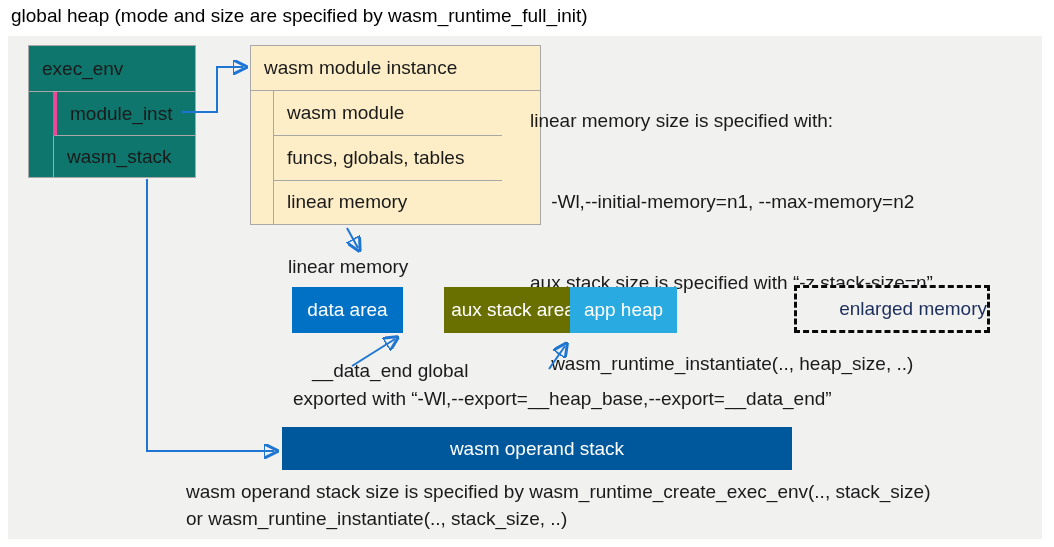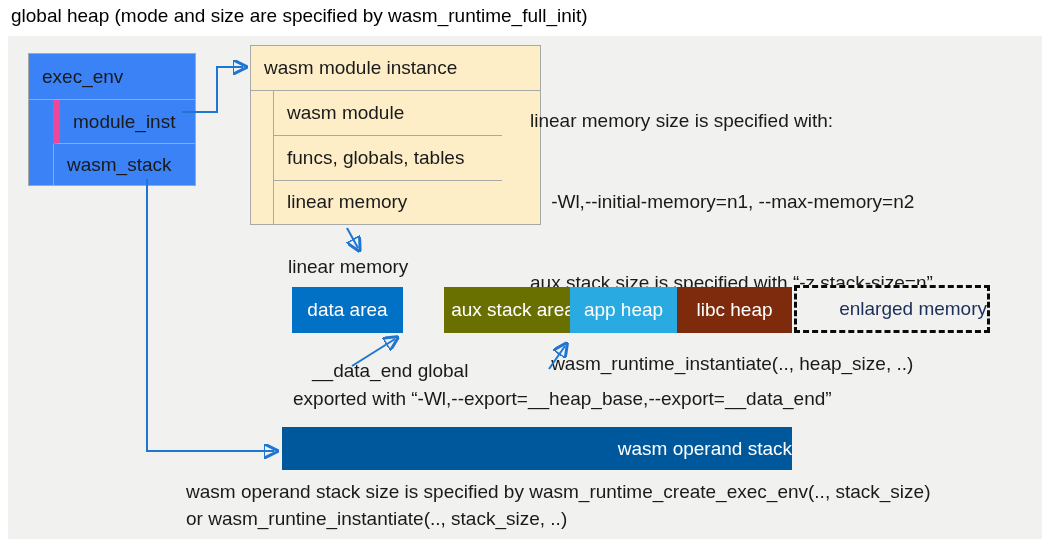--- a/index.html
+++ b/index.html
@@ -4,25 +4,25 @@
 <style>
   * { margin:0; padding:0; box-sizing:border-box; }
   html,body { background:#fff; }
   body { font-family:"Liberation Sans", sans-serif; }
   .canvas { position:relative; width:1054px; height:547px; background:#ffffff; overflow:hidden;
             font-size:19px; color:#1a1a1a; }
   .panel { position:absolute; left:8px; top:36px; width:1034px; height:503px; background:#f1f1f0; }
   .title { position:absolute; left:11px; top:5px; font-size:19px; color:#000; }
 
   .box { position:absolute; border:1px solid #a8a8a8; }
-  .exec-env { left:28px; top:53px; width:168px; height:133px; background:#3b82f6; }
+  .exec-env { left:28px; top:45px; width:168px; height:133px; background:#0f766e; }
   .exec-env .box-header { position:absolute; left:0; top:0; width:100%; height:46px; line-height:45px;
                           padding-left:13px; border-bottom:1px solid #a8a8a8; }
   .exec-env .row-1 { position:absolute; left:24px; top:46px; width:142px; height:44px; line-height:43px;
-                     padding-left:13px; border-left:7px solid #ec4899; border-bottom:1px solid #a8a8a8; }
+                     padding-left:13px; border-left:4px solid #ec4899; border-bottom:1px solid #a8a8a8; }
   .exec-env .row-2 { position:absolute; left:24px; top:90px; width:142px; height:41px; line-height:41px;
                      padding-left:13px; border-left:1px solid #a8a8a8; }
 
   .module-inst { left:250px; top:45px; width:291px; height:180px; background:#fdeec8; }
   .module-inst .box-header { position:absolute; left:0; top:0; width:100%; height:45px; line-height:44px;
                              padding-left:13px; border-bottom:1px solid #a8a8a8; }
   .module-inst .mrow { position:absolute; left:22px; width:229px; height:45px; line-height:44px;
                        padding-left:13px; border-left:1px solid #a8a8a8; }
   .module-inst .mrow-1 { top:45px; border-bottom:1px solid #a8a8a8; }
   .module-inst .mrow-2 { top:90px; border-bottom:1px solid #a8a8a8; }
@@ -39,21 +39,21 @@
   .seg-libc { left:677px; width:115px; background:#7e2b0d; }
   .seg-enlarged { position:absolute; left:794px; top:285px; width:196px; height:48px;
                   border:3px dashed #0a0a0a; background:#f1f1f0; color:#1c2e5a;
                   text-align:right; line-height:42px; }
 
   .lbl-data-end  { position:absolute; left:312px; top:360px; }
   .lbl-heap-base { position:absolute; left:516px; top:366px; }
   .lbl-export    { position:absolute; left:293px; top:388px; }
 
   .operand-bar { position:absolute; left:282px; top:427px; width:510px; height:43px;
-                 background:#00589c; color:#fff; text-align:right; line-height:43px; }
+                 background:#00589c; color:#fff; text-align:center; line-height:43px; }
   .note-bottom-1 { position:absolute; left:186px; top:481px; }
   .note-bottom-2 { position:absolute; left:186px; top:508px; }
 
   .arrows { position:absolute; left:0; top:0; pointer-events:none; }
   .arrows path { stroke:#1f76d2; stroke-width:2; fill:none; }
 </style>
 </head>
 <body>
 
 <div class="canvas">
@@ -81,21 +81,20 @@
     <div>aux stack size is specified with “-z stack-size=n”</div>
     <div>    wasm_runtime_instantiate(.., heap_size, ..)</div>
     
   </div>
 
   <div class="lm-caption">linear memory</div>
 
   <div class="seg seg-data">data area</div>
   <div class="seg seg-aux">aux stack area</div>
   <div class="seg seg-app">app heap</div>
-  <div class="seg seg-libc">libc heap</div>
   <div class="seg-enlarged">enlarged memory</div>
 
   <div class="lbl-data-end">__data_end global</div>
   <div class="lbl-export">exported with “-Wl,--export=__heap_base,--export=__data_end”</div>
 
   <div class="operand-bar">wasm operand stack</div>
 
   <div class="note-bottom-1">wasm operand stack size is specified by wasm_runtime_create_exec_env(.., stack_size)</div>
   <div class="note-bottom-2">or wasm_runtine_instantiate(.., stack_size, ..)</div>
 

